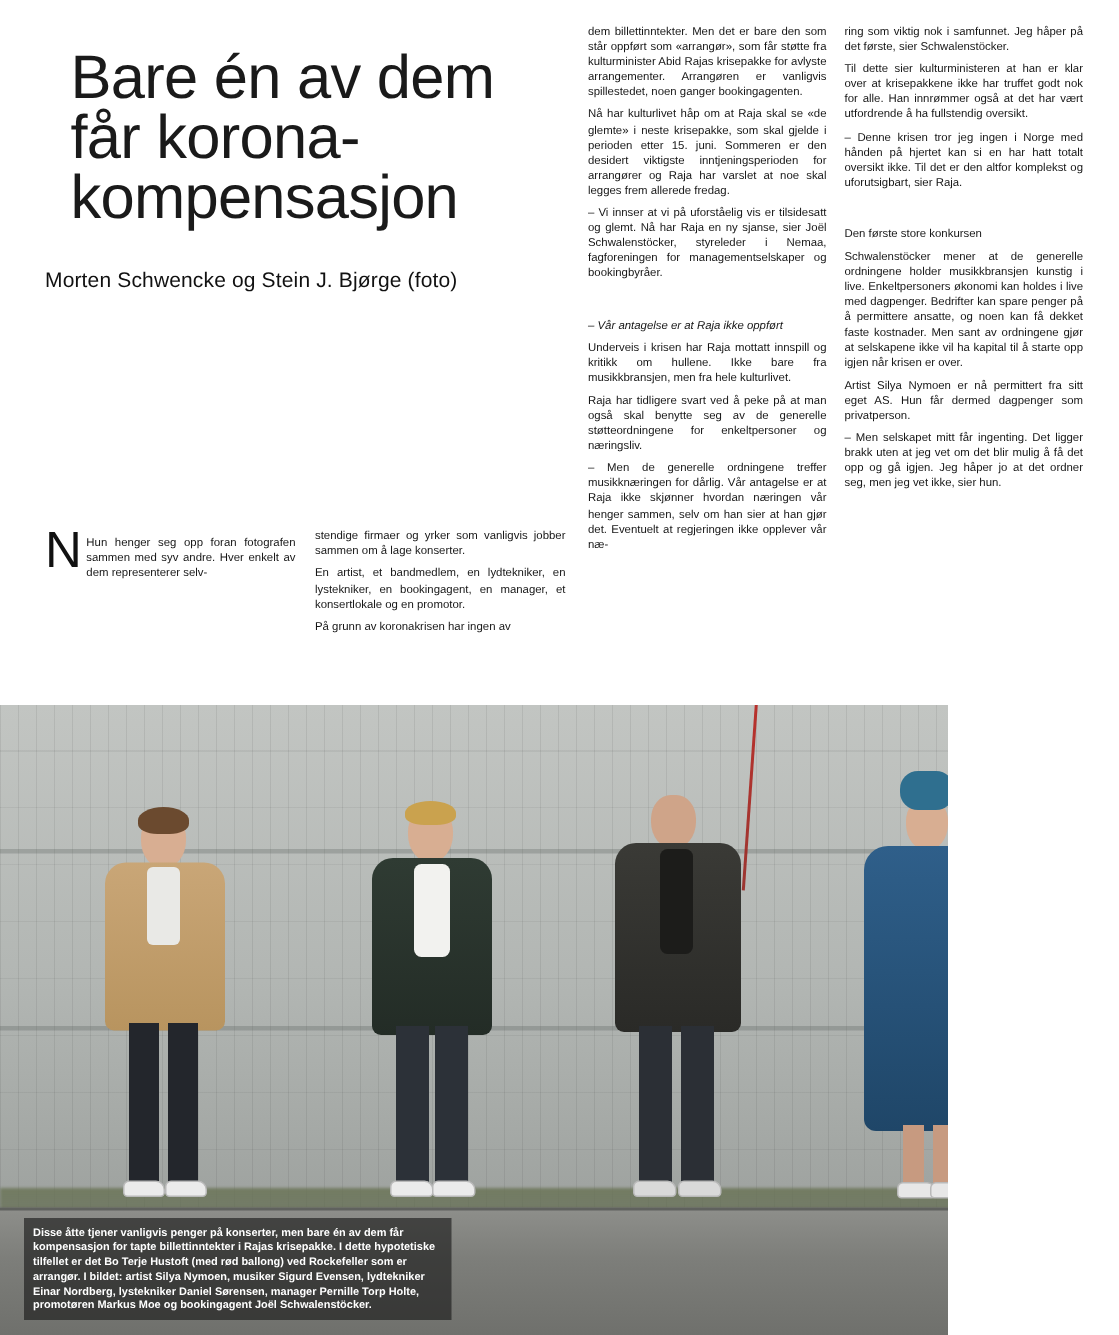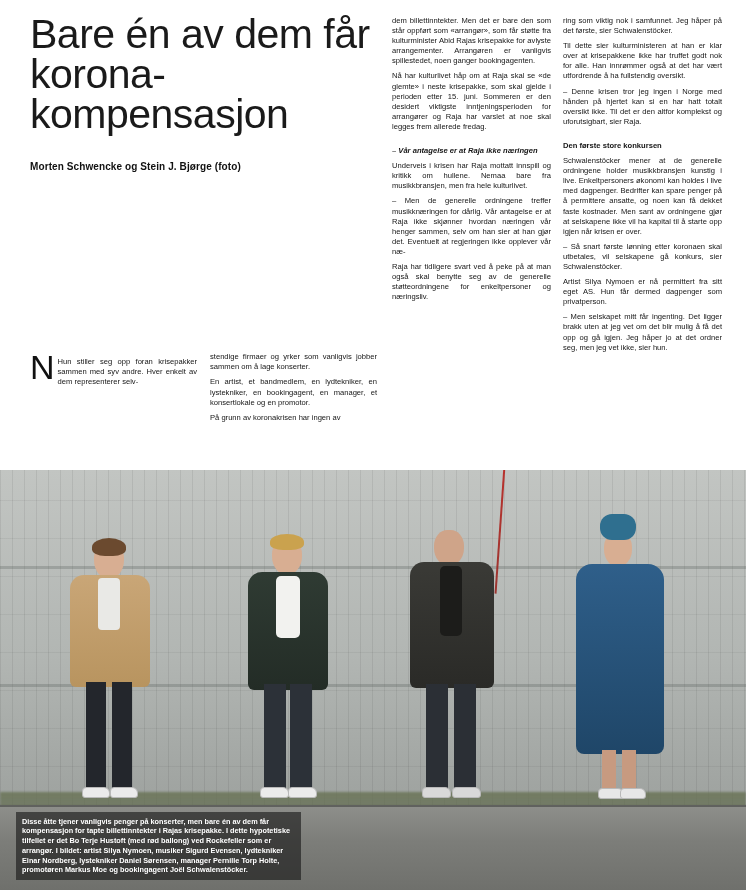--- a/index.html
+++ b/index.html
@@ -36,26 +36,26 @@
     top: 14px;
     width: 345px;
   }
   .headline {
     font-family: "Liberation Sans", sans-serif;
     font-weight: 400;
     font-size: 41px;
     line-height: 0.98;
     letter-spacing: -0.5px;
     color: #1a1a1a;
-    margin: 0;
+    margin: 17px;
   }
   .byline {
     margin-top: 26px;
-    font-size: 10px;
-    font-weight: bold;
+    font-size: 14px;
+    font-weight: normal;
     color: #111;
     letter-spacing: 0.1px;
   }
   .standfirst {
     margin-top: 16px;
     font-size: 13.5px;
     line-height: 1.28;
     color: #1a1a1a;
     width: 340px;
   }
@@ -97,29 +97,29 @@
     gap: 12px;
   }
   .body-col {
     width: 159px;
     font-size: 7.6px;
     line-height: 1.33;
     text-align: justify;
     color: #151515;
   }
   .body-col p { margin: 0 0 5px 0; }
-  .body-col p.sub { font-weight: bold; margin-top: 14px; }
+  .body-col p.sub { font-weight: normal; margin-top: 24px; }
   .body-col p.ital { font-style: italic; }
 
   
   .photo {
     position: absolute;
     left: 0;
     top: 470px;
-    width: 746px;
+    width: 632px;
     height: 420px;
     overflow: hidden;
     background: linear-gradient(#b9bcbb, #a9adac);
   }
   .wall {
     position: absolute;
     left: 0; top: 0; width: 746px; height: 335px;
     background:
       repeating-linear-gradient(90deg,
         rgba(0,0,0,0.07) 0px, rgba(0,0,0,0.07) 1px,
@@ -211,45 +211,45 @@
   <div class="top">
 
     <div class="headline-block">
       <h1 class="headline">Bare én av dem får korona-kompensasjon</h1>
       <div class="byline">Morten Schwencke og Stein J. Bjørge (foto)</div>
     </div>
 
     <div class="intro-cols">
       <div class="intro-col">
         <p><span class="dropcap">N</span></p>
-        <p>Hun stiller seg opp foran krisepakker sammen med syv andre. Hver enkelt av dem representerer selv-</p>
+        <p>Hun henger seg opp foran fotografen sammen med syv andre. Hver enkelt av dem representerer selv-</p>
       </div>
       <div class="intro-col">
         <p>stendige firmaer og yrker som vanligvis jobber sammen om å lage konserter.</p>
         <p>En artist, et bandmedlem, en lydtekniker, en lystekniker, en bookingagent, en manager, et konsertlokale og en promotor.</p>
         <p>På grunn av koronakrisen har ingen av</p>
       </div>
     </div>
 
     <div class="body-cols">
       <div class="body-col">
         <p>dem billettinntekter. Men det er bare den som står oppført som «arrangør», som får støtte fra kulturminister Abid Rajas krisepakke for avlyste arrangementer. Arrangøren er vanligvis spillestedet, noen ganger bookingagenten.</p>
         <p>Nå har kulturlivet håp om at Raja skal se «de glemte» i neste krisepakke, som skal gjelde i perioden etter 15. juni. Sommeren er den desidert viktigste inntjeningsperioden for arrangører og Raja har varslet at noe skal legges frem allerede fredag.</p>
-        <p class="sub ital">– Vår antagelse er at Raja ikke næringen</p>
-        <p>Underveis i krisen har Raja mottatt innspill og kritikk om hullene. Nemaa bare fra musikkbransjen, men fra hele kulturlivet.</p>
+        <p>– Vi innser at vi på uforståelig vis er tilsidesatt og glemt. Nå har Raja en ny sjanse, sier Joël Schwalenstöcker, styreleder i Nemaa, fagforeningen for managementselskaper og bookingbyråer.</p>
+        <p class="sub ital">– Vår antagelse er at Raja ikke oppført</p>
+        <p>Underveis i krisen har Raja mottatt innspill og kritikk om hullene. Ikke bare fra musikkbransjen, men fra hele kulturlivet.</p>
+        <p>Raja har tidligere svart ved å peke på at man også skal benytte seg av de generelle støtteordningene for enkeltpersoner og næringsliv.</p>
         <p>– Men de generelle ordningene treffer musikknæringen for dårlig. Vår antagelse er at Raja ikke skjønner hvordan næringen vår henger sammen, selv om han sier at han gjør det. Eventuelt at regjeringen ikke opplever vår næ-</p>
-        <p>Raja har tidligere svart ved å peke på at man også skal benytte seg av de generelle støtteordningene for enkeltpersoner og næringsliv.</p>
       </div>
       <div class="body-col">
         <p>ring som viktig nok i samfunnet. Jeg håper på det første, sier Schwalenstöcker.</p>
         <p>Til dette sier kulturministeren at han er klar over at krisepakkene ikke har truffet godt nok for alle. Han innrømmer også at det har vært utfordrende å ha fullstendig oversikt.</p>
         <p>– Denne krisen tror jeg ingen i Norge med hånden på hjertet kan si en har hatt totalt oversikt ikke. Til det er den altfor komplekst og uforutsigbart, sier Raja.</p>
         <p class="sub">Den første store konkursen</p>
         <p>Schwalenstöcker mener at de generelle ordningene holder musikkbransjen kunstig i live. Enkeltpersoners økonomi kan holdes i live med dagpenger. Bedrifter kan spare penger på å permittere ansatte, og noen kan få dekket faste kostnader. Men sant av ordningene gjør at selskapene ikke vil ha kapital til å starte opp igjen når krisen er over.</p>
-        <p>– Så snart første lønning etter koronaen skal utbetales, vil selskapene gå konkurs, sier Schwalenstöcker.</p>
         <p>Artist Silya Nymoen er nå permittert fra sitt eget AS. Hun får dermed dagpenger som privatperson.</p>
         <p>– Men selskapet mitt får ingenting. Det ligger brakk uten at jeg vet om det blir mulig å få det opp og gå igjen. Jeg håper jo at det ordner seg, men jeg vet ikke, sier hun.</p>
       </div>
     </div>
 
   </div>
 
   <div class="photo">
     <div class="wall"></div>
     <div class="wall-stripe" style="top:96px;"></div>

